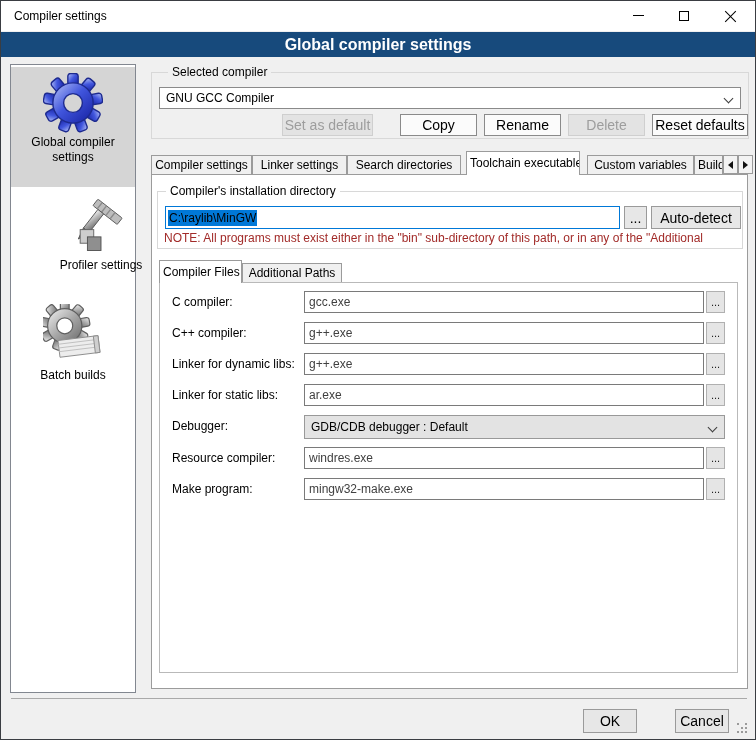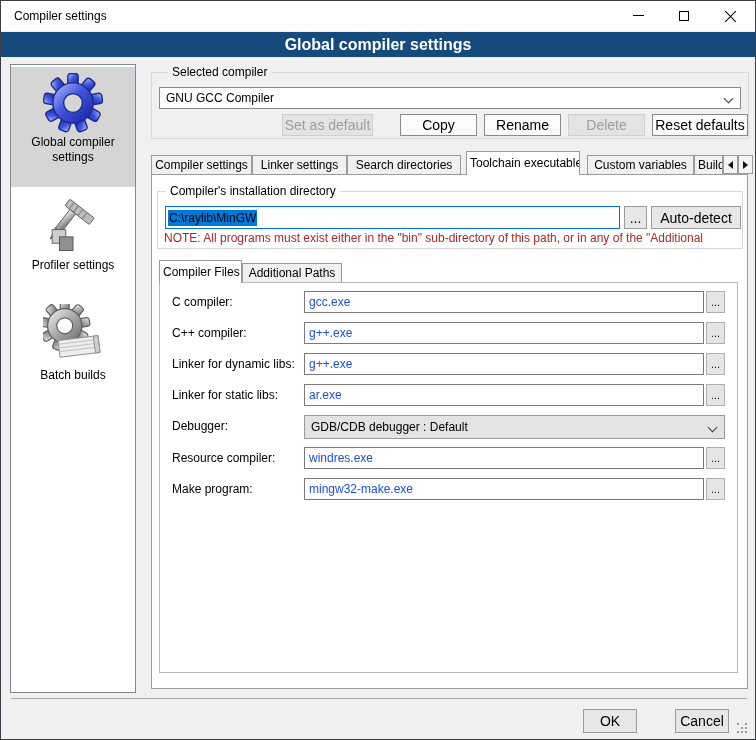--- a/index.html
+++ b/index.html
@@ -36,21 +36,21 @@
   .btn{position:absolute;background:#fbfbfb;border:1px solid #8a8a8a;font-family:"Liberation Sans",sans-serif;
        font-size:14px;color:#000;text-align:center;padding:0;}
   .btn:disabled{background:#e3e3e3;border-color:#cfcfcf;color:#9d9d9d;}
   .btn.gray{background:#e7e7e7;border-color:#9a9a9a;}
   .combo{position:absolute;background:#fff;border:1px solid #8a8a8a;font-size:12px;
          line-height:20px;padding:0 20px 0 6px;white-space:nowrap;overflow:hidden;cursor:default;}
   .combo.grayfill{background:#e3e3e3;border-color:#999;}
   .chev{position:absolute;right:8px;top:7px;width:7px;height:7px;border-right:1.5px solid #3c3c3c;
         border-bottom:1.5px solid #3c3c3c;transform:rotate(45deg);}
   .tf{position:absolute;background:#fff;border:1px solid #7a7a7a;font-family:"Liberation Sans",sans-serif;
-      font-size:12px;padding:0 4px;color:#1d4ed8;}
+      font-size:12px;padding:0 4px;color:#404040;}
   
   .tf-focused{position:absolute;background:#fff;border:1px solid #0078d7;font-size:12px;
               display:flex;align-items:center;padding:0 2px;overflow:hidden;}
   .sel-text{background:#0078d7;color:#000000;padding:1px 1px;white-space:pre;}
   .note{position:absolute;font-size:12px;color:#a22b29;white-space:nowrap;overflow:hidden;}
   
   .tab{position:absolute;font-size:12px;text-align:center;background:#f0f0f0;
        border:1px solid #9b9b9b;border-bottom:none;line-height:19px;white-space:nowrap;
        overflow:hidden;padding:0 3px;cursor:default;}
   .tab.active{background:#fff;z-index:3;line-height:22px;}
@@ -120,21 +120,21 @@
   <div class="page-header">Global compiler settings</div>
 
   <div class="listbox">
     <div class="lb-item selected" style="top:2px;height:120px;">
       <svg class="lb-icon" width="60" height="60" viewBox="0 0 64 64">
         <use href="#gearShape" fill="url(#gradBlue)" stroke="#1d2a8f" stroke-width="1.5"></use>
         <circle cx="32" cy="32" r="10" fill="#d5d5d5" stroke="#1d2a8f" stroke-width="1.5"></circle>
       </svg>
       <div class="lb-label">Global compiler settings</div>
     </div>
-    <div class="lb-item" style="top:125px;height:104px;">
+    <div class="lb-item" style="top:125px;height:104px;margin-left:28px;">
       <svg class="lb-icon" width="58" height="60" viewBox="0 0 64 64">
         <g transform="rotate(38 32 24)">
           <rect x="16" y="9" width="34" height="9" rx="1" fill="#bdbdbd" stroke="#5d5d5d"></rect>
           <path d="M22 9 v9 M28 9 v9 M34 9 v9 M40 9 v9" stroke="#8a8a8a" stroke-width="1.5"></path>
           <rect x="23" y="18" width="8" height="26" fill="url(#gradGray)" stroke="#5a5a5a"></rect>
           <path d="M23 44 L31 44 L26 57 Z" fill="#7d7d7d" stroke="#555"></path>
         </g>
         <rect x="9" y="36" width="15" height="15" fill="#cdcdcd" stroke="#606060"></rect>
         <rect x="17" y="44" width="15" height="15" fill="#8f8f8f" stroke="#4f4f4f"></rect>
       </svg>

